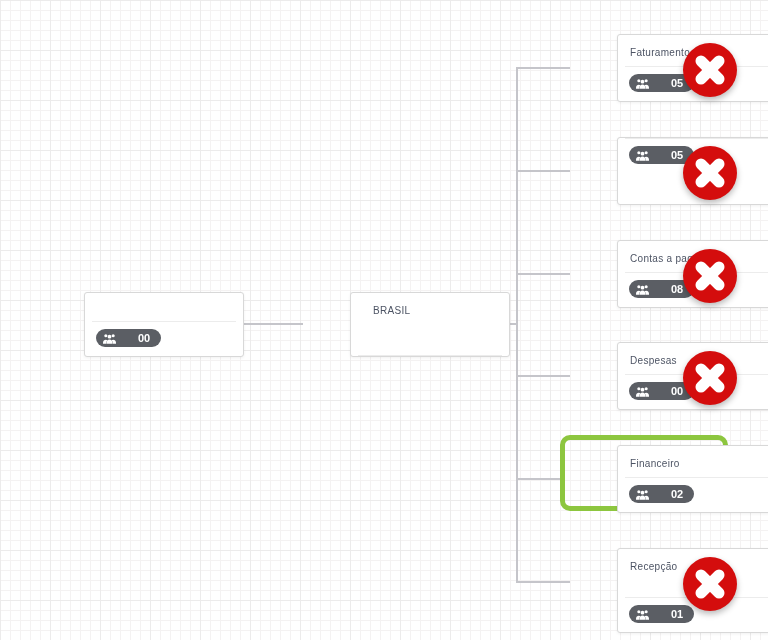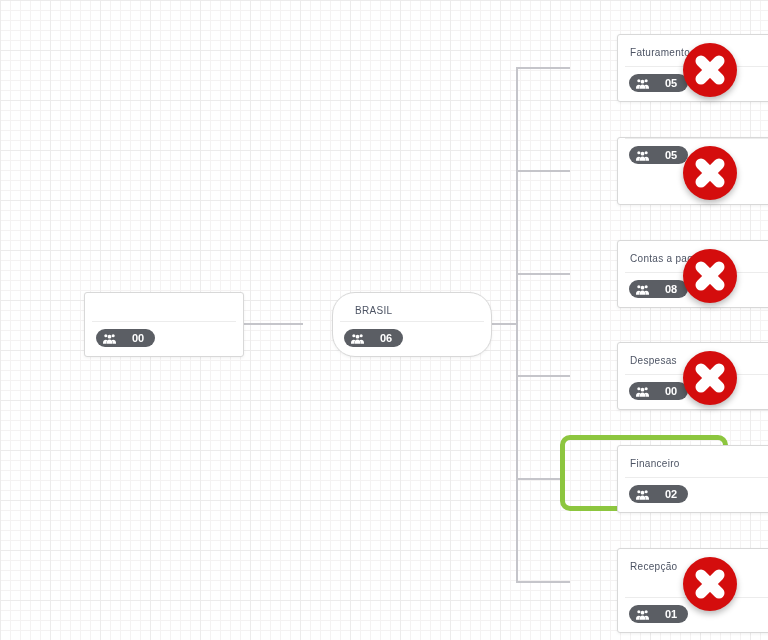--- a/index.html
+++ b/index.html
@@ -47,21 +47,21 @@
   .node-title.indent { padding-left: 22px; }
   .node-divider {
     height: 0;
     border-top: 1px solid #ececec;
     margin: 0 7px;
   }
   .badge-row { padding: 7px 11px 9px 11px; display: flex; }
   .badge {
     display: inline-flex;
     align-items: center;
-    gap: 16px;
+    gap: 22px;
     background: #5b5e64;
     color: #ffffff;
     border-radius: 10px;
     padding: 2px 11px 2px 7px;
     font-size: 11px;
     font-weight: bold;
     line-height: 14px;
   }
   .badge-icon { display: inline-flex; align-items: center; }
   .delete-btn {
@@ -120,38 +120,23 @@
             <path d="M0 11.6c0-2 1.6-3.6 3.5-3.6.8 0 1.5.2 2.1.7-1 .9-1.7 2.2-1.7 3.6v.7H0z"></path>
             <path d="M16 11.6c0-2-1.6-3.6-3.5-3.6-.8 0-1.5.2-2.1.7 1 .9 1.7 2.2 1.7 3.6v.7H16z"></path>
             <path d="M8 7.8c-2.1 0-3.8 1.7-3.8 3.8v1.4h7.6v-1.4c0-2.1-1.7-3.8-3.8-3.8z"></path>
           </svg>
         </span>
         <span>00</span>
       </div>
     </div>
   </div>
 
-  <div class="node" style="left:285px; top:292px; height:65px;border-radius:23px;">
+  <div class="node" style="left:303px; top:292px; height:65px;">
     <div class="node-title indent">BRASIL</div>
     <div class="node-divider"></div>
-    <div class="badge-row">
-      <div class="badge">
-        <span class="badge-icon">
-          <svg width="13" height="11" viewBox="0 0 16 13" fill="#ffffff" xmlns="http://www.w3.org/2000/svg">
-            <circle cx="3.5" cy="3.2" r="1.9"></circle>
-              <circle cx="12.5" cy="3.2" r="1.9"></circle>
-              <circle cx="8" cy="4.2" r="2.3"></circle>
-            <path d="M0 11.6c0-2 1.6-3.6 3.5-3.6.8 0 1.5.2 2.1.7-1 .9-1.7 2.2-1.7 3.6v.7H0z"></path>
-            <path d="M16 11.6c0-2-1.6-3.6-3.5-3.6-.8 0-1.5.2-2.1.7 1 .9 1.7 2.2 1.7 3.6v.7H16z"></path>
-            <path d="M8 7.8c-2.1 0-3.8 1.7-3.8 3.8v1.4h7.6v-1.4c0-2.1-1.7-3.8-3.8-3.8z"></path>
-          </svg>
-        </span>
-        <span>06</span>
-      </div>
-    </div>
   </div>
 
   <div class="node" style="left:570px; top:34px; height:68px;">
     <div class="node-title">Faturamento</div>
     <div class="node-divider"></div>
     <div class="badge-row">
       <div class="badge">
         <span class="badge-icon">
           <svg width="13" height="11" viewBox="0 0 16 13" fill="#ffffff" xmlns="http://www.w3.org/2000/svg">
             <circle cx="3.5" cy="3.2" r="1.9"></circle>

